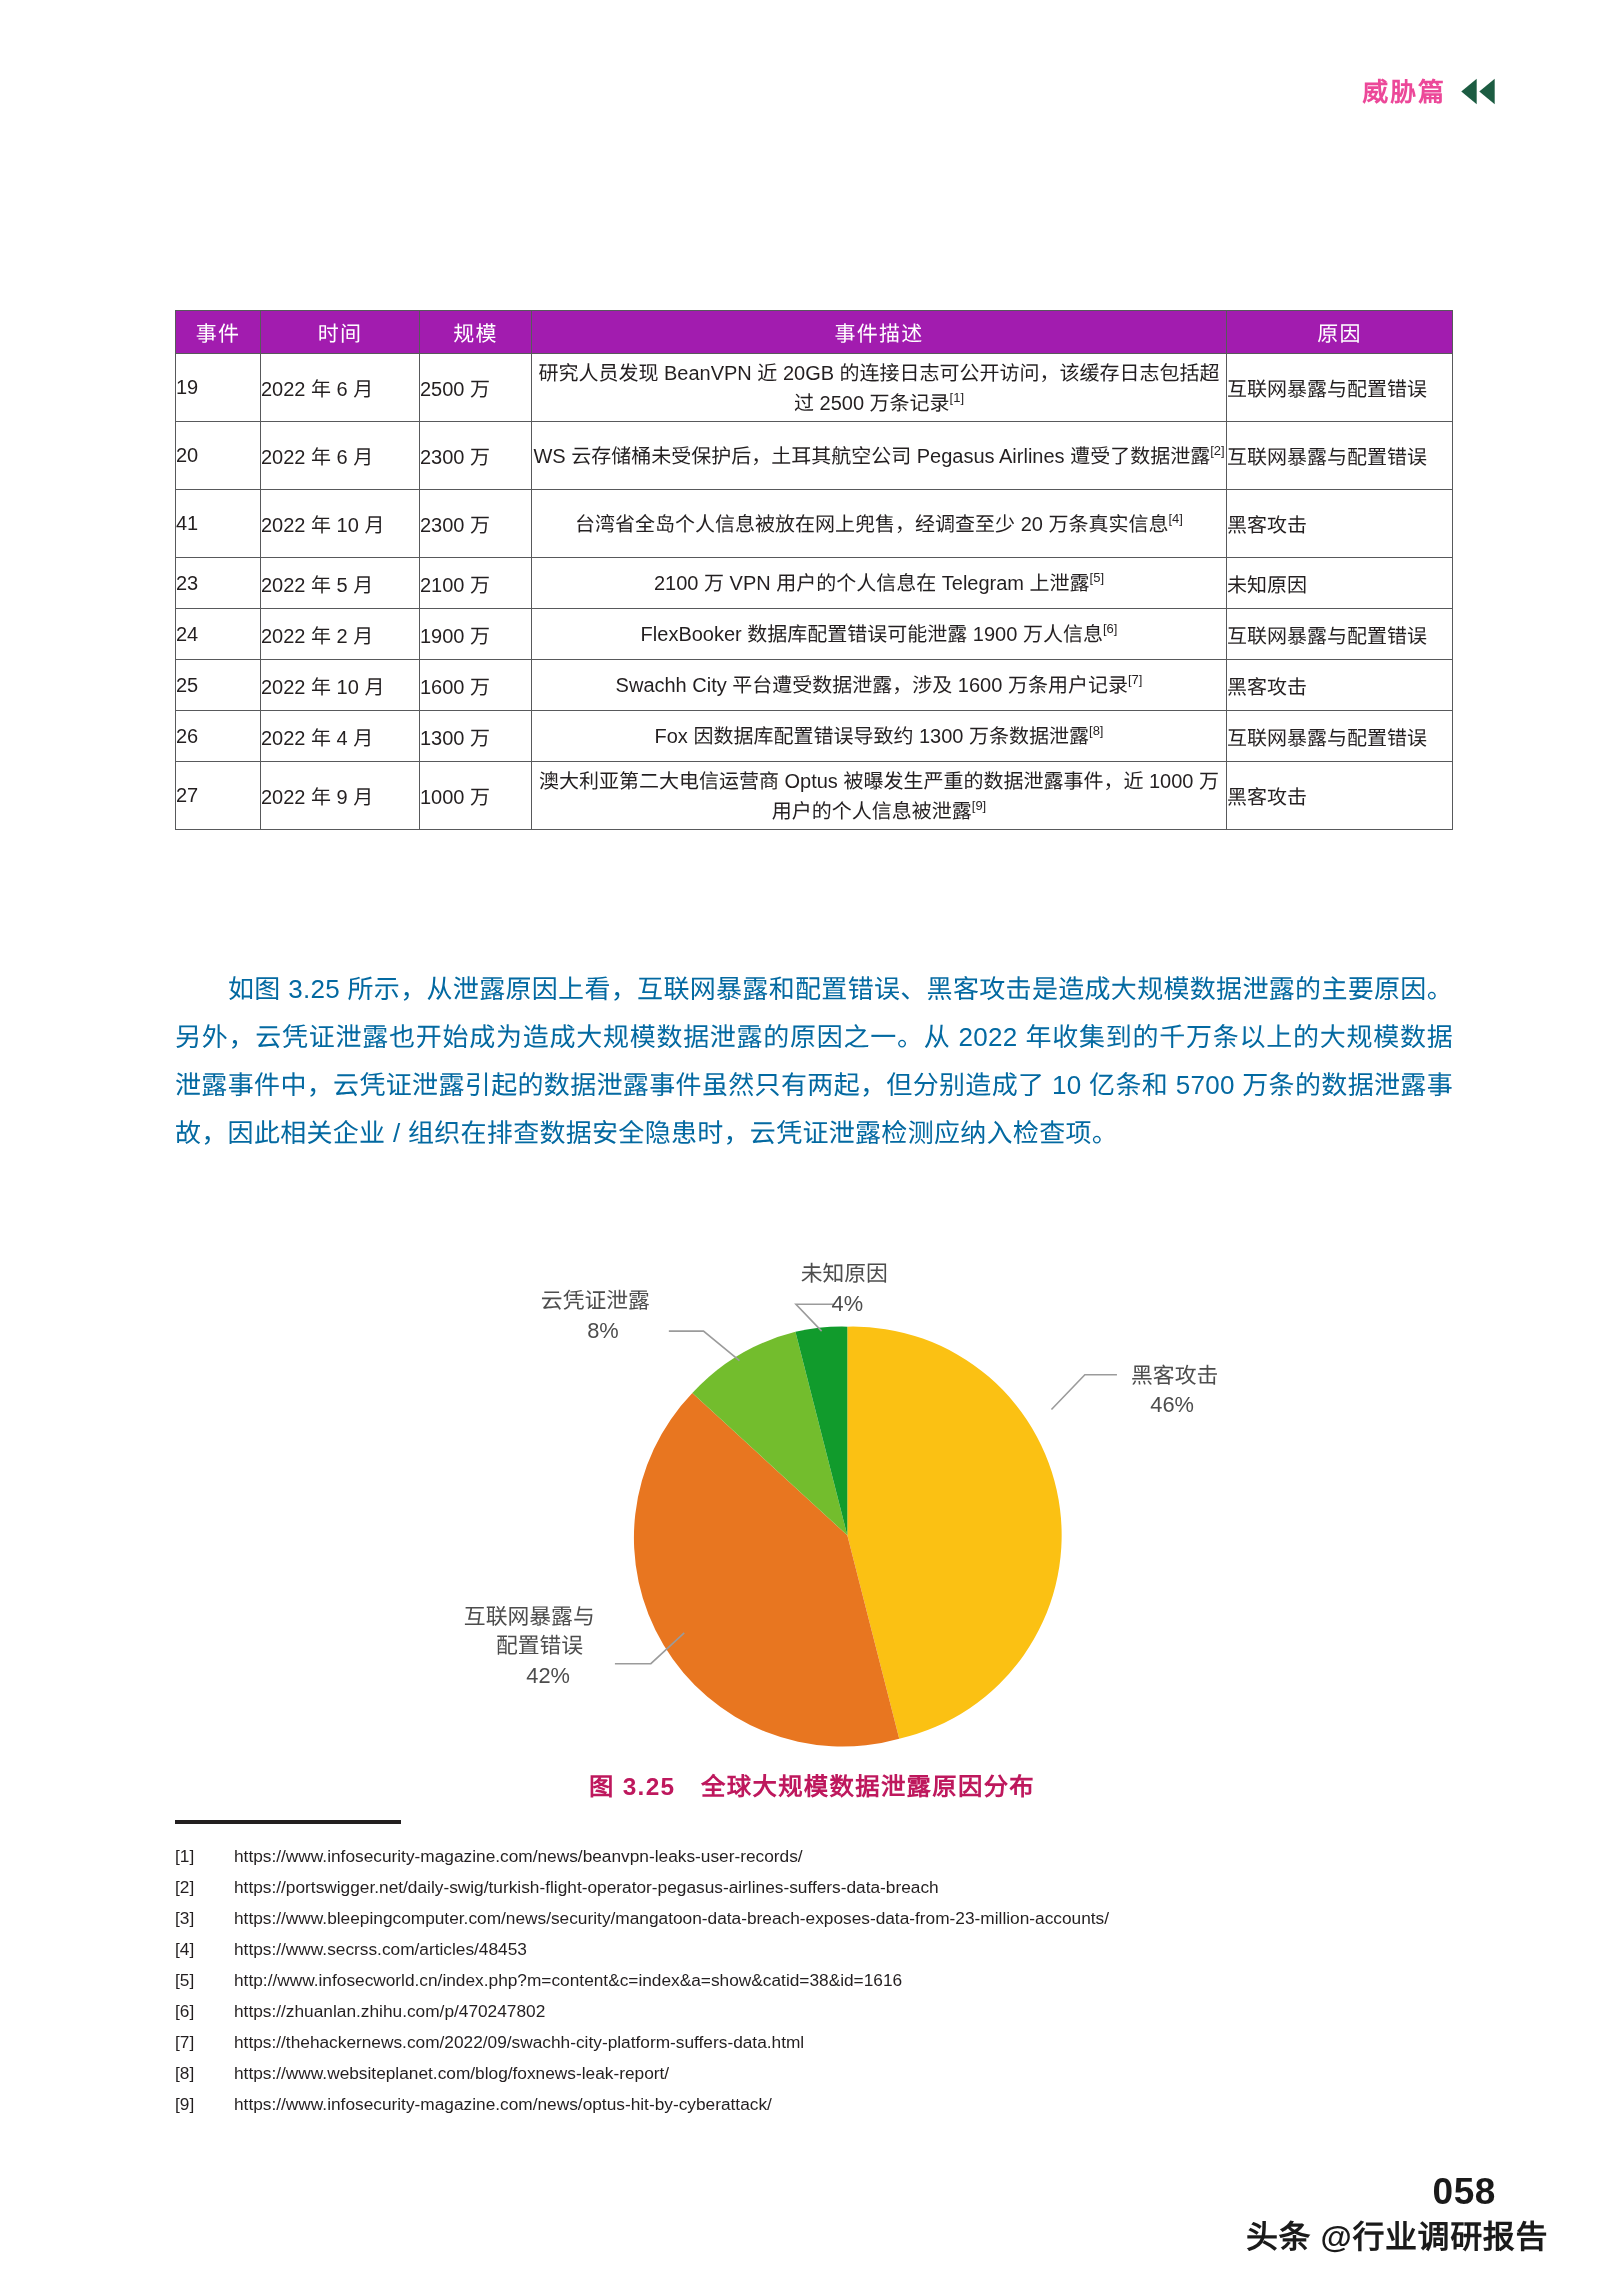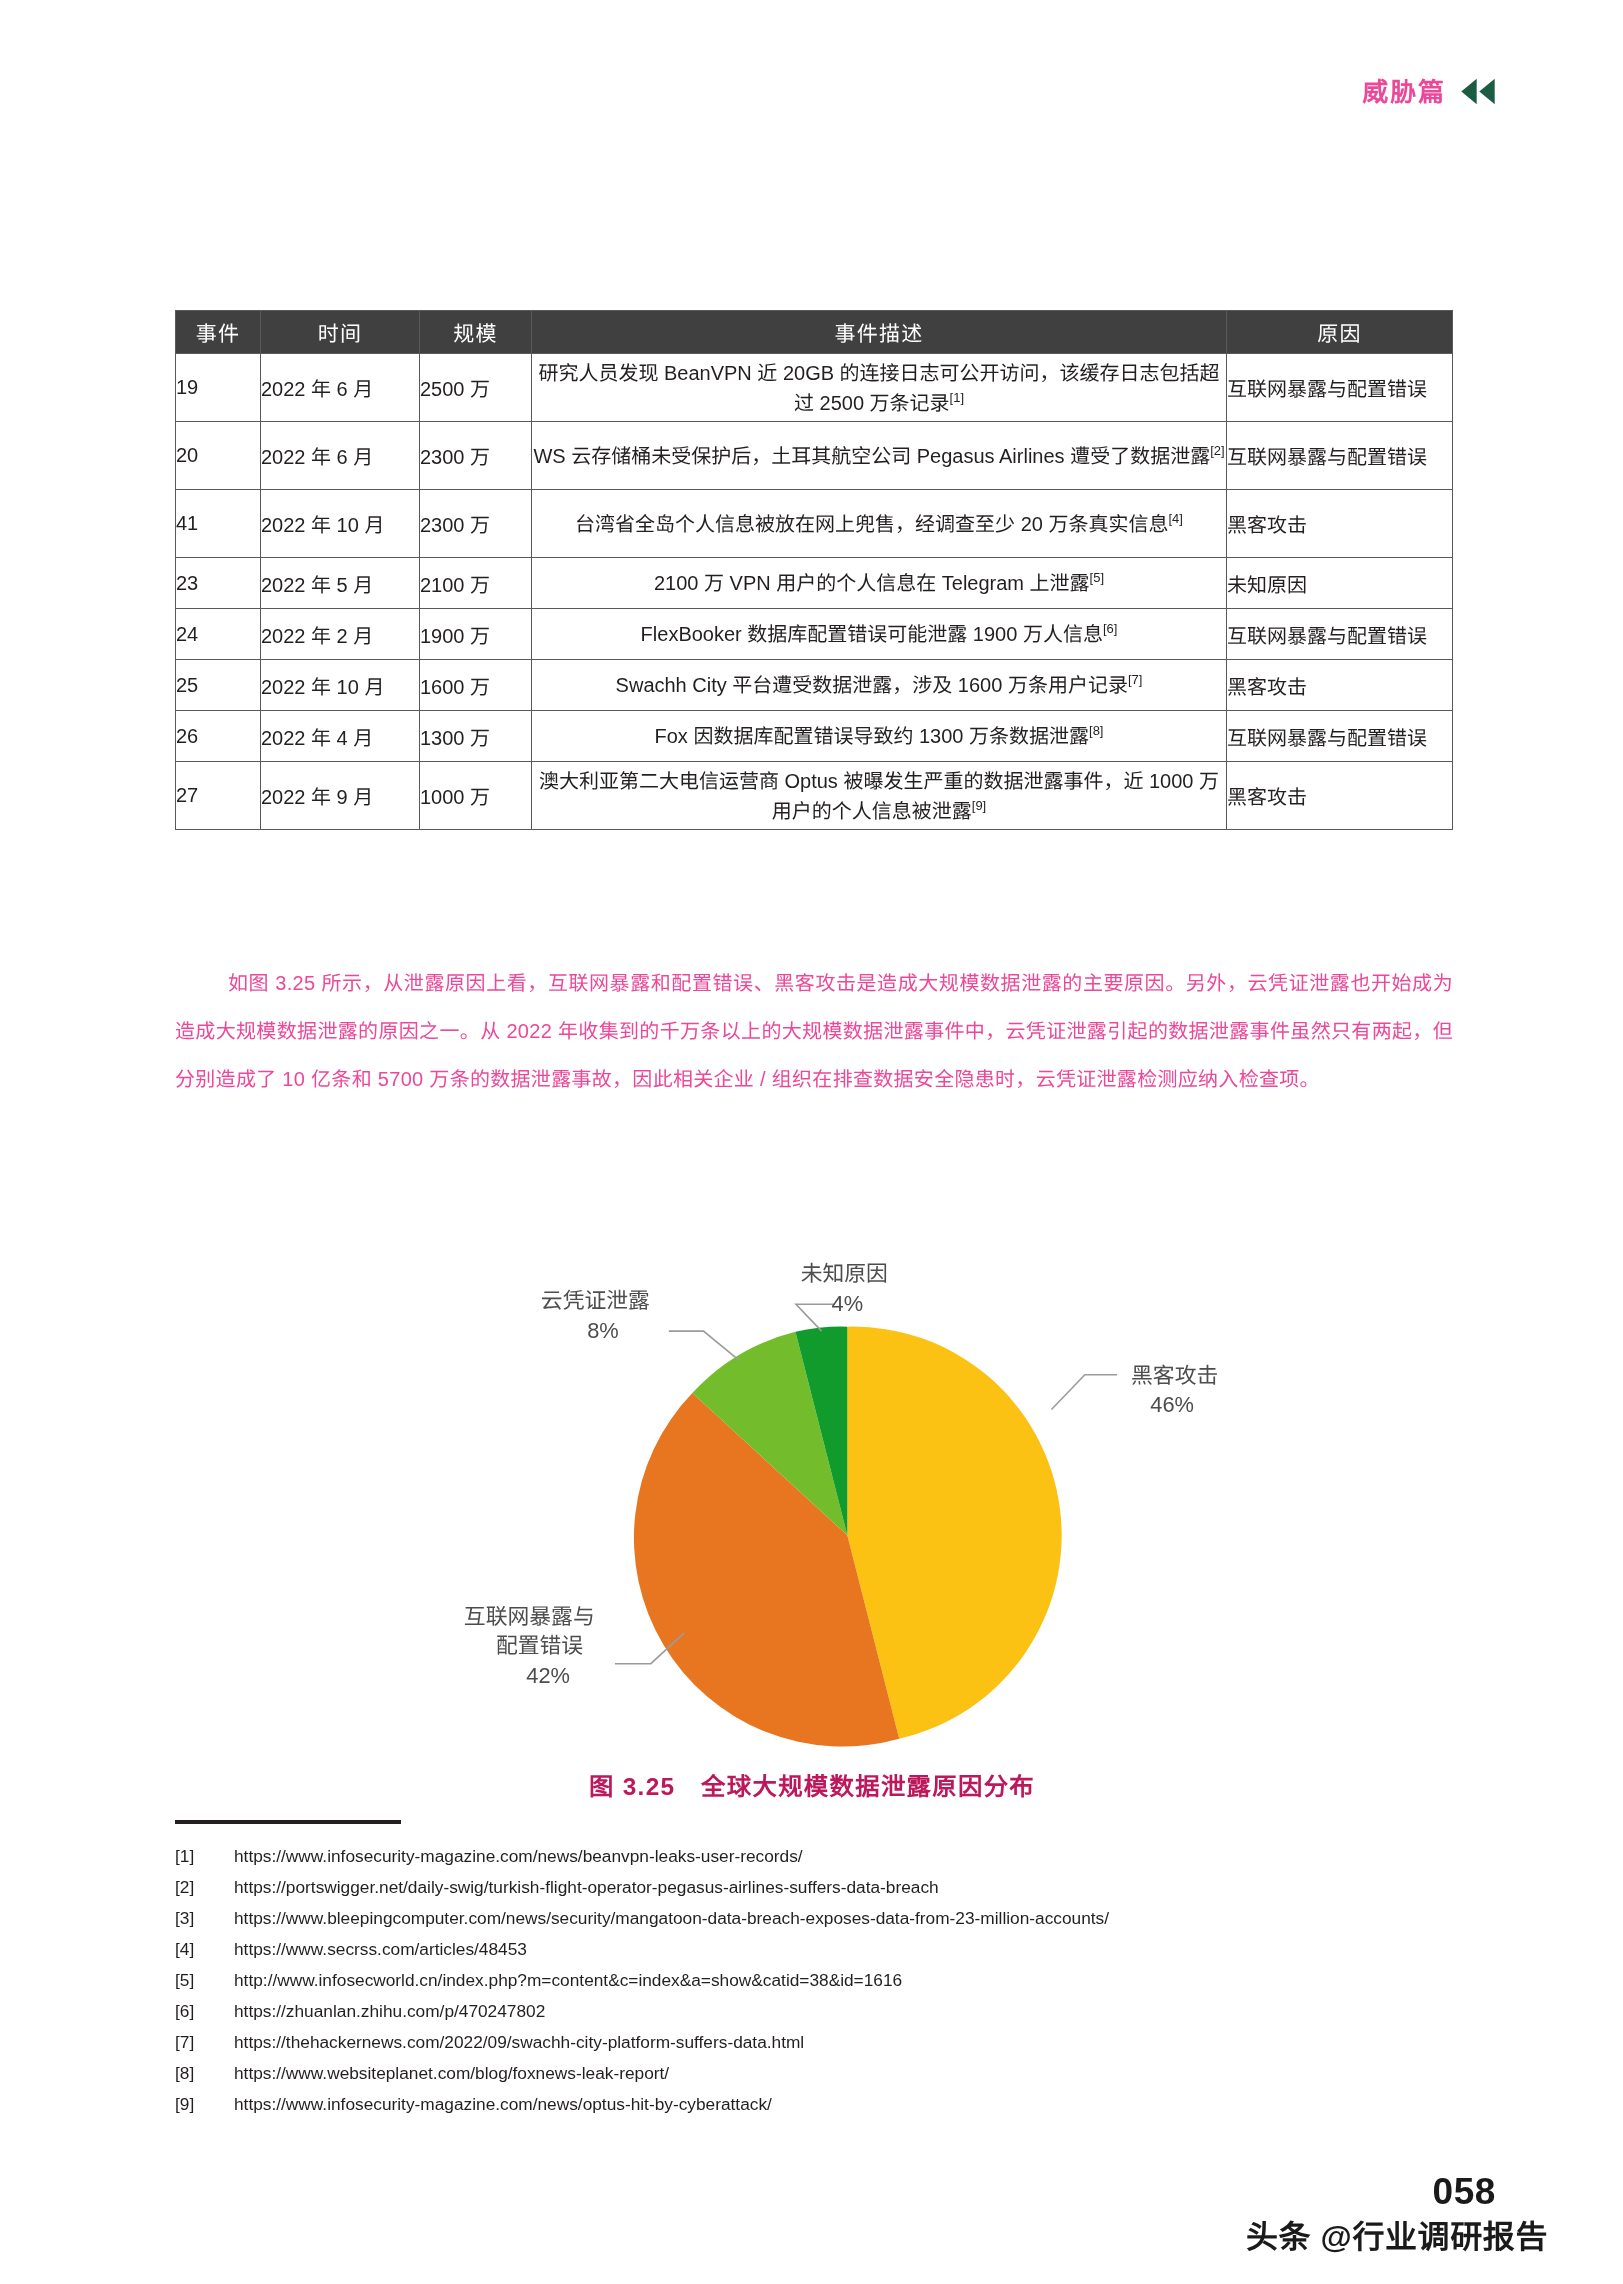--- a/index.html
+++ b/index.html
@@ -52,21 +52,21 @@
     table-layout: fixed;
     font-size: 20px;
   }
   table.leak-table th,
   table.leak-table td {
     border: 1.3px solid #58595b;
     padding: 0;
     vertical-align: middle;
   }
   table.leak-table thead th {
-    background: #404040;
+    background: #a21caf;
     color: #ffffff;
     font-weight: 400;
     height: 42px;
     text-align: center;
     font-size: 21px;
     letter-spacing: 1.3px;
   }
   .col-id    { width: 85px; }
   .col-time  { width: 159px; }
   .col-scale { width: 112px; }
@@ -96,26 +96,26 @@
     vertical-align: super;
     line-height: 0;
   }
 
   
   .body-para {
     position: absolute;
     left: 175px;
     top: 939px;
     width: 1278px;
-    font-size: 20px;
+    font-size: 26px;
     line-height: 48px;
     text-align: justify;
     text-justify: inter-ideograph;
     text-indent: 53px;
-    color: #ec4899;
+    color: #0369a1;
     letter-spacing: 0.3px;
   }
 
   
   .chart-area {
     position: absolute;
     left: 173px;
     top: 1240px;
     width: 1278px;
     height: 565px;

